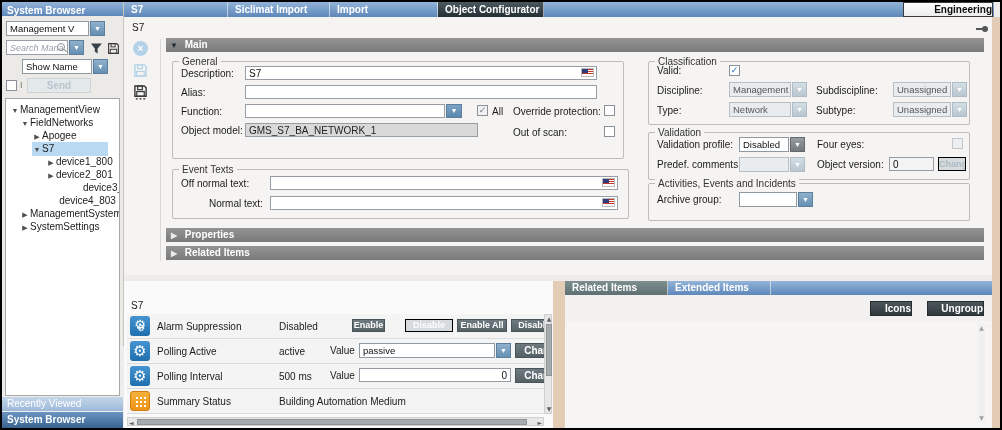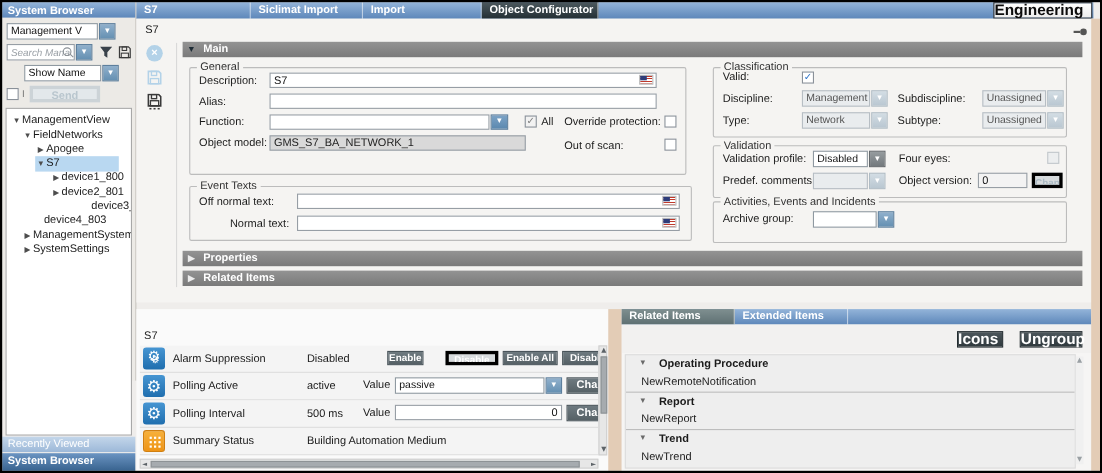--- a/index.html
+++ b/index.html
@@ -36,24 +36,24 @@
 
   .groupbox{position:absolute;border:1px solid #bcbcbc;border-radius:2px;}
   .gb-title{position:absolute;top:-6px;left:6px;background:#f5f4f2;padding:0 3px;font-size:10px;color:#333;white-space:nowrap;}
 
   .expander{position:absolute;height:14px;background:linear-gradient(#939393,#7a7a7a);color:#fff;
             font-size:10px;font-weight:bold;line-height:14px;}
   .expander .tri{display:inline-block;width:16px;text-align:center;font-size:8px;}
 
   .darkbtn{position:absolute;box-sizing:border-box;background:linear-gradient(#6e7a80,#566166);border:1px solid #49545a;
            color:#fff;font-size:9px;font-weight:bold;text-align:center;overflow:hidden;white-space:nowrap;}
-  .litebtn{position:absolute;box-sizing:border-box;background:#d7dbdd;border:3px solid #000000;color:#fdfdfd;
+  .litebtn{position:absolute;box-sizing:border-box;background:#d7dbdd;border:1px solid #000000;color:#fdfdfd;
            font-size:9px;font-weight:bold;text-align:center;overflow:hidden;white-space:nowrap;}
   .blackbtn{position:absolute;box-sizing:border-box;background:linear-gradient(#4c565b,#2f393d);border:1px solid #242d31;
-            color:#fff;font-size:14px;font-weight:bold;text-align:left;line-height:13px;}
+            color:#fff;font-size:10px;font-weight:bold;text-align:right;line-height:13px;}
 
   .flag{position:absolute;width:13px;height:9px;background:repeating-linear-gradient(#c0392b 0 1px,#fff 1px 2.2px);
         border:1px solid #bbb;box-sizing:border-box;}
   .flag::before{content:"";position:absolute;left:0;top:0;width:6px;height:4px;background:#2e3d7a;}
 
   
   .left-panel{position:absolute;left:2px;top:2px;width:121px;height:344px;background:#eceae6;border-right:1px solid #c9c5bf;}
   .lp-header{position:absolute;left:0;top:0;right:0;height:14px;padding-left:5px;line-height:14px;}
   .tree{position:absolute;left:3px;top:96px;width:113px;height:296px;background:#fff;border:1px solid #a8a8a8;
         overflow:hidden;font-size:10px;}
@@ -139,21 +139,21 @@
 
     <div class="tree">
       <div style="height:4px;"></div>
       <div class="titem" style="padding-left:4px;"><span class="tri">▼</span><span>ManagementView</span></div>
       <div class="titem" style="padding-left:14px;"><span class="tri">▼</span><span>FieldNetworks</span></div>
       <div class="titem" style="padding-left:26px;"><span class="tri">▶</span><span>Apogee</span></div>
       <div class="titem" style="padding-left:26px;"><span class="sel"><span class="tri">▼</span><span>S7</span></span></div>
       <div class="titem" style="padding-left:40px;"><span class="tri">▶</span><span>device1_800</span></div>
       <div class="titem" style="padding-left:40px;"><span class="tri">▶</span><span>device2_801</span></div>
       <div class="titem" style="padding-left:77px;"><span>device3_802</span></div>
-      <div class="titem" style="padding-left:34px;"><span>device4_803</span></div>
+      <div class="titem" style="padding-left:50px;text-align:center;"><span>device4_803</span></div>
       <div class="titem" style="padding-left:14px;"><span class="tri">▶</span><span>ManagementSystem</span></div>
       <div class="titem" style="padding-left:14px;"><span class="tri">▶</span><span>SystemSettings</span></div>
     </div>
 
     <div class="lp-bar" style="top:395px;background:linear-gradient(#c3d6ea,#9cb8d8);">
       <span>Recently Viewed</span>
     </div>
     <div class="lp-bar" style="top:410px;height:16px;line-height:16px;background:linear-gradient(#6b94c2,#38638f);font-weight:bold;">
       <span>System Browser</span>
     </div>
@@ -363,33 +363,20 @@
 
   <div class="abs" style="left:565px;top:281px;width:427px;height:147px;background:#f6f5f4;">
     <div class="abs bar-blue" style="left:0;top:0;width:427px;height:14px;">
       <span class="tab graysel" style="height:14px;line-height:14px;width:103px;">Related Items</span>
       <span class="tab" style="height:14px;line-height:14px;width:103px;">Extended Items</span>
     </div>
     <div class="abs" style="left:0;top:14px;width:427px;height:26px;background:#f2f1f0;">
       <span class="blackbtn" style="left:305px;top:6px;width:42px;height:15px;">Icons</span>
       <span class="blackbtn" style="left:362px;top:6px;width:57px;height:15px;">Ungroup</span>
     </div>
-    <div class="abs" style="left:3px;top:41px;width:408px;height:102px;background:#eeeeee;border:1px solid #dcdcdc;overflow:hidden;">
-      <span class="lbl" style="left:12px;top:4px;font-size:7px;color:#6a6a6a;">▼</span>
-      <span class="lbl" style="left:30px;top:3px;font-weight:bold;">Operating Procedure</span>
-      <span class="lbl" style="left:14px;top:19px;">NewRemoteNotification</span>
-      <span class="divider" style="top:33px;"></span>
-      <span class="lbl" style="left:12px;top:38px;font-size:7px;color:#6a6a6a;">▼</span>
-      <span class="lbl" style="left:30px;top:37px;font-weight:bold;">Report</span>
-      <span class="lbl" style="left:14px;top:53px;">NewReport</span>
-      <span class="divider" style="top:67px;"></span>
-      <span class="lbl" style="left:12px;top:72px;font-size:7px;color:#6a6a6a;">▼</span>
-      <span class="lbl" style="left:30px;top:71px;font-weight:bold;">Trend</span>
-      <span class="lbl" style="left:14px;top:87px;">NewTrend</span>
-    </div>
     <div class="sb-track" style="left:413px;top:43px;width:7px;height:98px;border:none;background:#f0f0f0;">
       <span class="sb-arrow" style="left:0;top:0;width:7px;color:#9aa0a4;">▲</span>
       <span class="sb-arrow" style="left:0;bottom:0;width:7px;color:#9aa0a4;">▼</span>
     </div>
   </div>
 
   <div class="tan" style="left:553px;top:281px;width:12px;height:147px;"></div>
   <div class="tan" style="left:992px;top:17px;width:8px;height:411px;"></div>
 
   <div class="frame"></div>

